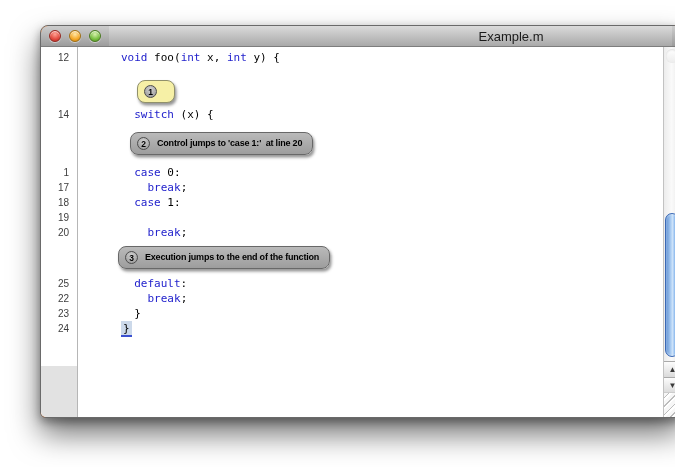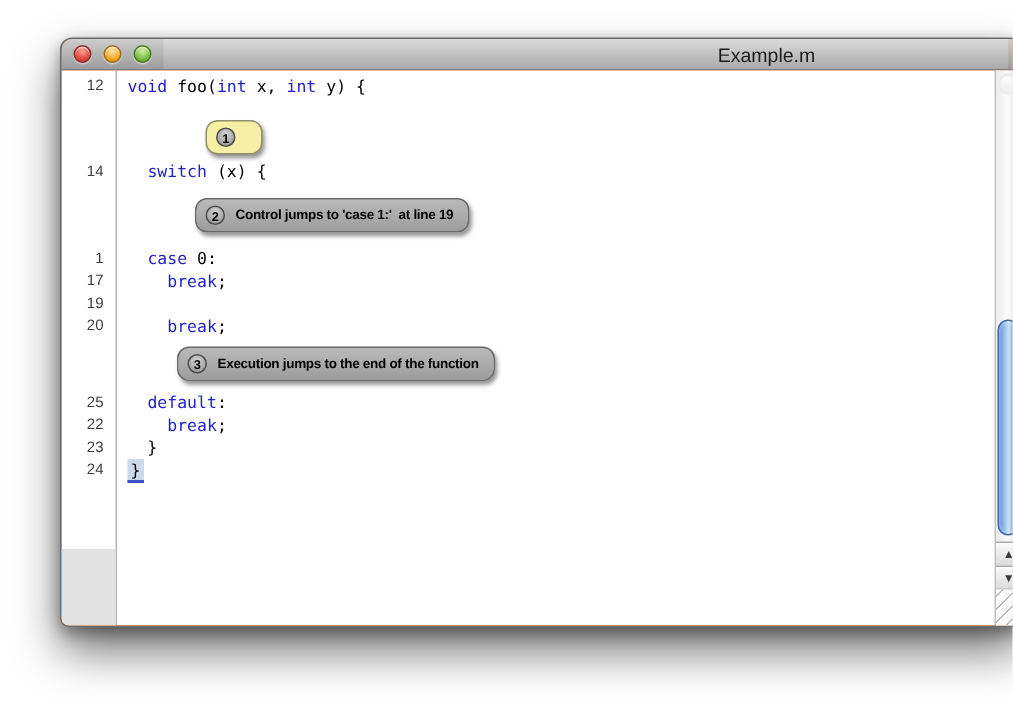--- a/index.html
+++ b/index.html
@@ -38,24 +38,24 @@
   .light.zoom{left:48px;border:1px solid #49791f;
     background:radial-gradient(circle at 50% 32%, #d7f0ae, #74bd3d 62%, #4f8f27);}
 
   
   .content{position:absolute;top:21px;left:0;right:0;bottom:0;background:#fff;}
   .gutter-line{position:absolute;left:36px;top:0;bottom:0;width:1px;background:#b6b6b6;}
   .gutter-fill{position:absolute;left:0;top:319px;bottom:0;width:36px;background:#e2e2e2;}
   .code-area{position:absolute;left:0;top:0;right:18px;bottom:0;overflow:hidden;padding-top:3px;}
 
   .row{display:flex;height:15px;font-family:"DejaVu Sans Mono", monospace;
-    font-size:11px;line-height:15px;}
+    font-size:11px;line-height:15px;gap:20px;}
   .ln{flex:0 0 36px;box-sizing:border-box;text-align:right;padding-right:8px;
     font-family:"Liberation Sans", sans-serif;font-size:10px;color:#3d3d3d;line-height:15px;}
-  .cl{padding-left:8px;white-space:pre;color:#000;}
+  .cl{padding-left:8px;white-space:pre;color:#000;margin-left:16px;}
   .t-k{color:#2222cc;}
   .t-c{color:#108010;font-style:italic;}
   .t-h{background:#ccd9ea;border-bottom:2px solid #3b50d0;padding:1px 2px 0 2px;}
 
   
   .bubble{display:flex;width:max-content;align-items:center;
     border-radius:8px;padding:4px 10px 4px 6px;box-sizing:border-box;
     font-size:9px;font-weight:bold;letter-spacing:-0.2px;color:#000;
     box-shadow:1.5px 2.5px 3px rgba(0,0,0,.42);}
   .bubble.yellow{background:#f6f0a6;border:1px solid #90906b;}
@@ -114,29 +114,33 @@
         </div>
         <div class="bubble yellow b1">
           <span class="badge">1</span>
         </div>
         <div class="row">
           <span class="ln">14</span>
           <code class="cl"><span class="t-p">  </span><span class="t-k">switch</span><span class="t-p"> (x) {</span></code>
         </div>
         <div class="bubble gray b2">
           <span class="badge">2</span>
-          <span class="btext">Control jumps to 'case 1:'  at line 19</span>
+          <span class="btext">Control jumps to 'case 1:'  at line 20</span>
         </div>
         <div class="row">
           <span class="ln">1</span>
           <code class="cl"><span class="t-p">  </span><span class="t-k">case</span><span class="t-p"> 0:</span></code>
         </div>
         <div class="row">
           <span class="ln">17</span>
           <code class="cl"><span class="t-p">    </span><span class="t-k">break</span><span class="t-p">;</span></code>
+        </div>
+        <div class="row">
+          <span class="ln">18</span>
+          <code class="cl"><span class="t-p">  </span><span class="t-k">case</span><span class="t-p"> 1:</span></code>
         </div>
         <div class="row">
           <span class="ln">19</span>
         </div>
         <div class="row">
           <span class="ln">20</span>
           <code class="cl"><span class="t-p">    </span><span class="t-k">break</span><span class="t-p">;</span></code>
         </div>
         <div class="bubble gray b3">
           <span class="badge">3</span>

